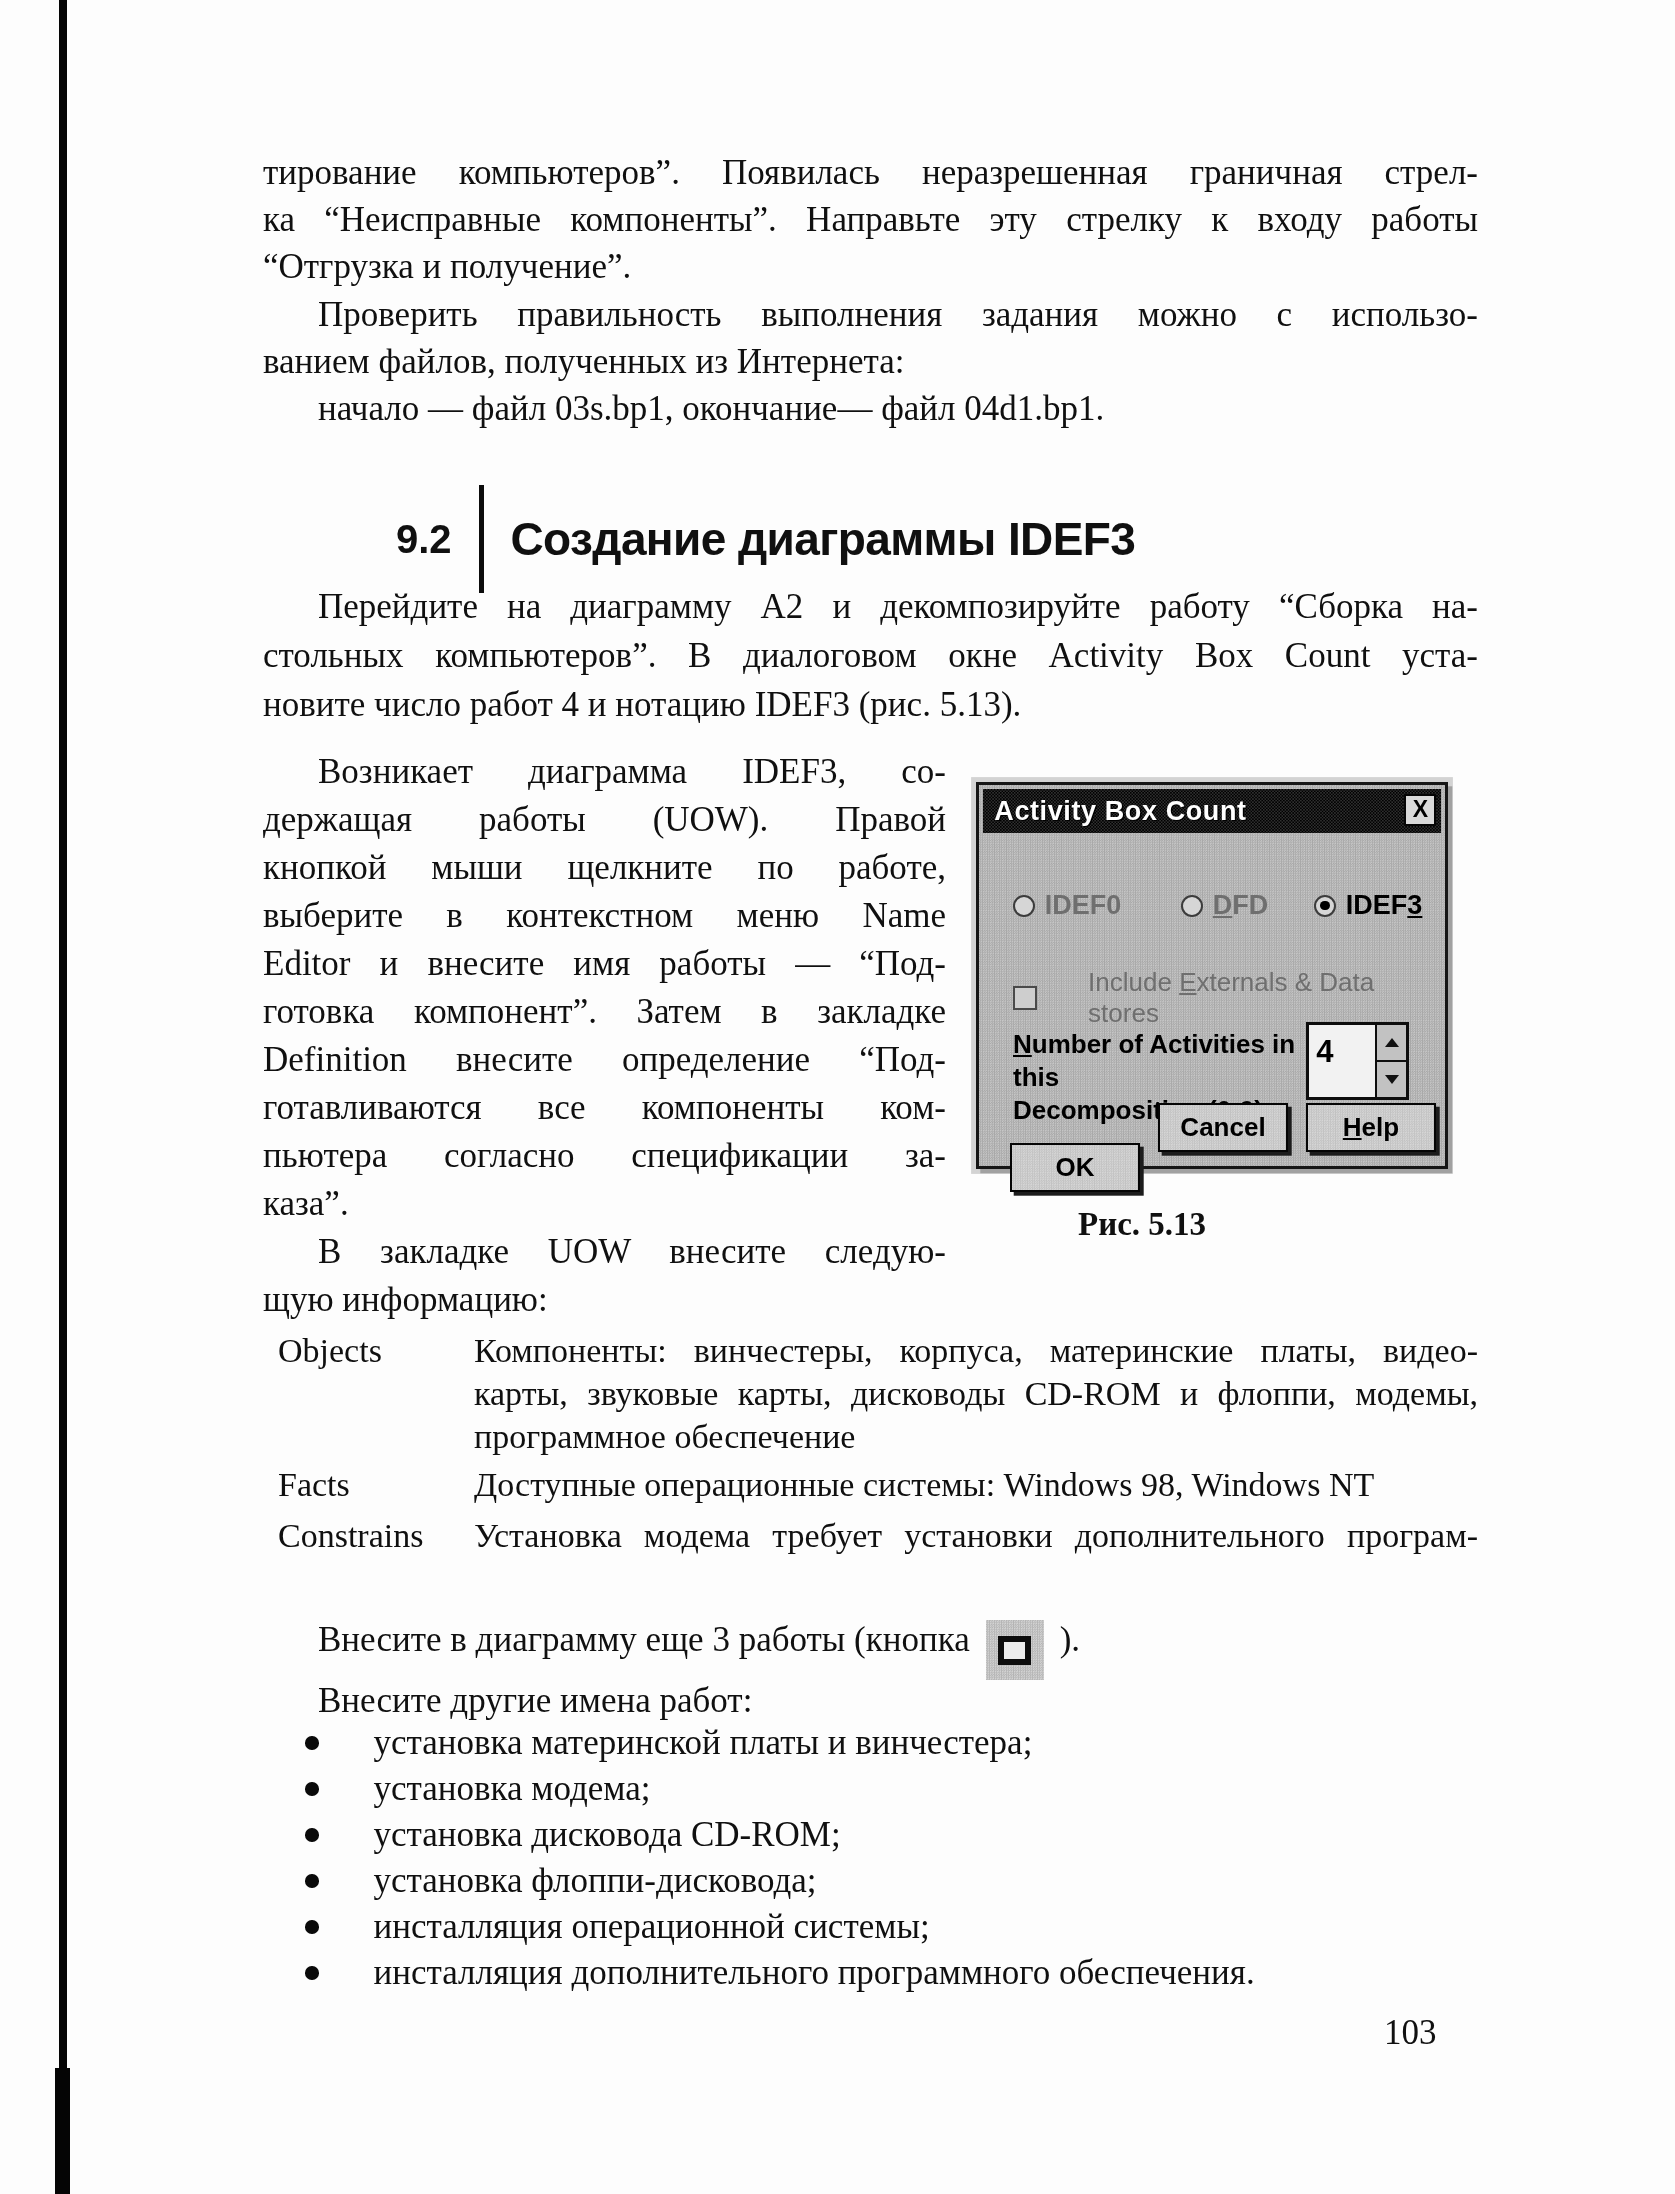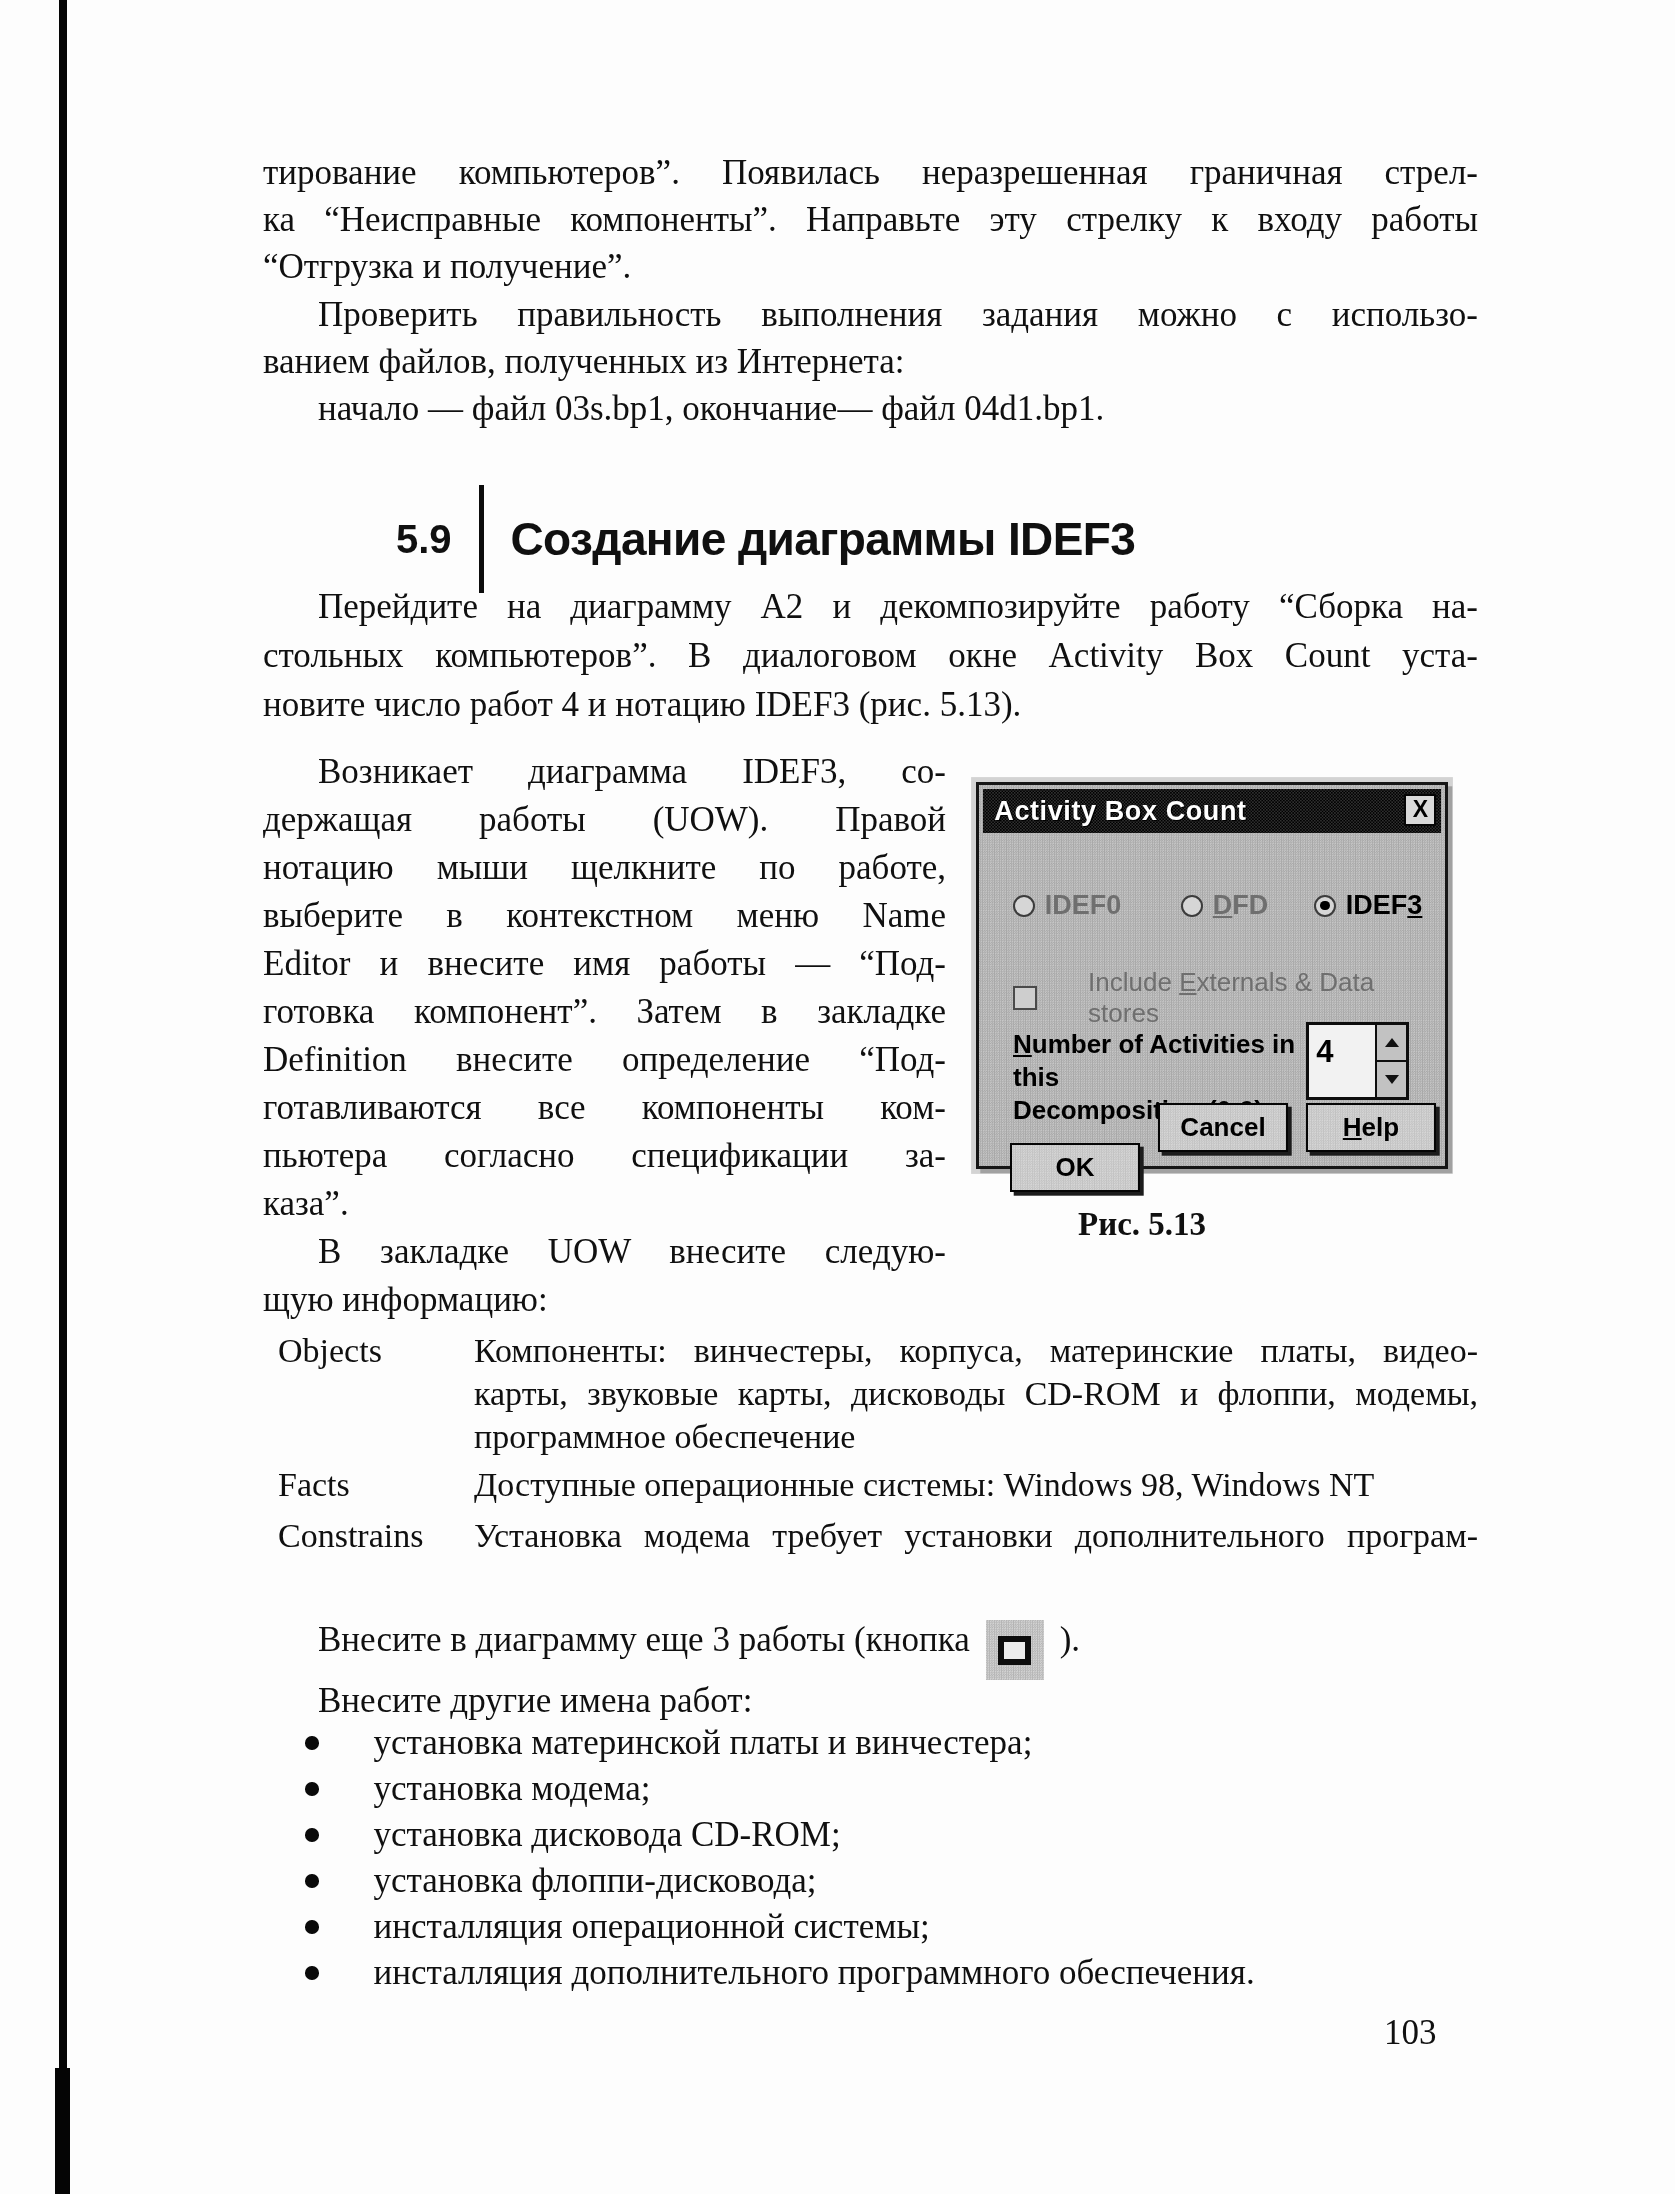--- a/index.html
+++ b/index.html
@@ -151,35 +151,35 @@
   </div>
 
   <div class="block para-main" id="para2">
     <div class="ln jl indent">Проверить правильность выполнения задания можно с использо-</div>
     <div class="ln">ванием файлов, полученных из Интернета:</div>
   </div>
 
   <div class="tline" id="para3">начало — файл 03s.bp1, окончание— файл 04d1.bp1.</div>
 
   <div id="section-heading">
-    <div class="sec-num">5.9</div>
+    <div class="sec-num">9.2</div>
     <div class="sec-bar"></div>
     <div class="sec-title">Создание диаграммы IDEF3</div>
   </div>
 
   <div class="block para-main" id="para4">
     <div class="ln jl indent">Перейдите на диаграмму А2 и декомпозируйте работу “Сборка на-</div>
     <div class="ln jl">стольных компьютеров”. В диалоговом окне Activity Box Count уста-</div>
     <div class="ln">новите число работ 4 и нотацию IDEF3 (рис. 5.13).</div>
   </div>
 
   <div class="block" id="leftcol">
     <div class="ln jl indent">Возникает диаграмма IDEF3, со-</div>
     <div class="ln jl">держащая работы (UOW). Правой</div>
-    <div class="ln jl">нотацию мыши щелкните по работе,</div>
+    <div class="ln jl">кнопкой мыши щелкните по работе,</div>
     <div class="ln jl">выберите в контекстном меню Name</div>
     <div class="ln jl">Editor и внесите имя работы — “Под-</div>
     <div class="ln jl">готовка компонент”. Затем в закладке</div>
     <div class="ln jl">Definition внесите определение “Под-</div>
     <div class="ln jl">готавливаются все компоненты ком-</div>
     <div class="ln jl">пьютера согласно спецификации за-</div>
     <div class="ln">каза”.</div>
     <div class="ln jl indent">В закладке UOW внесите следую-</div>
     <div class="ln">щую информацию:</div>
   </div>

